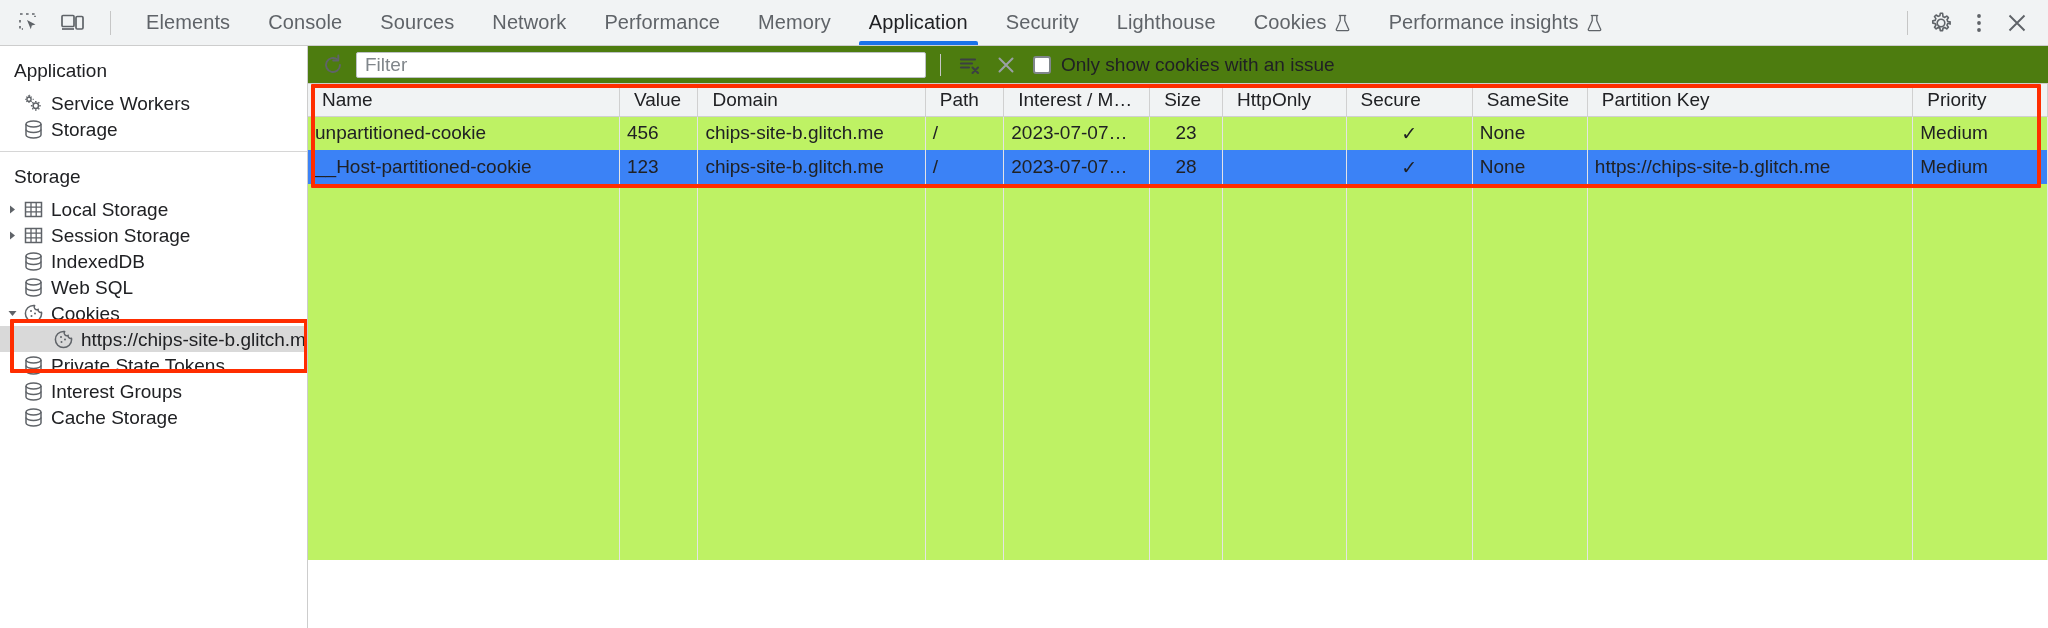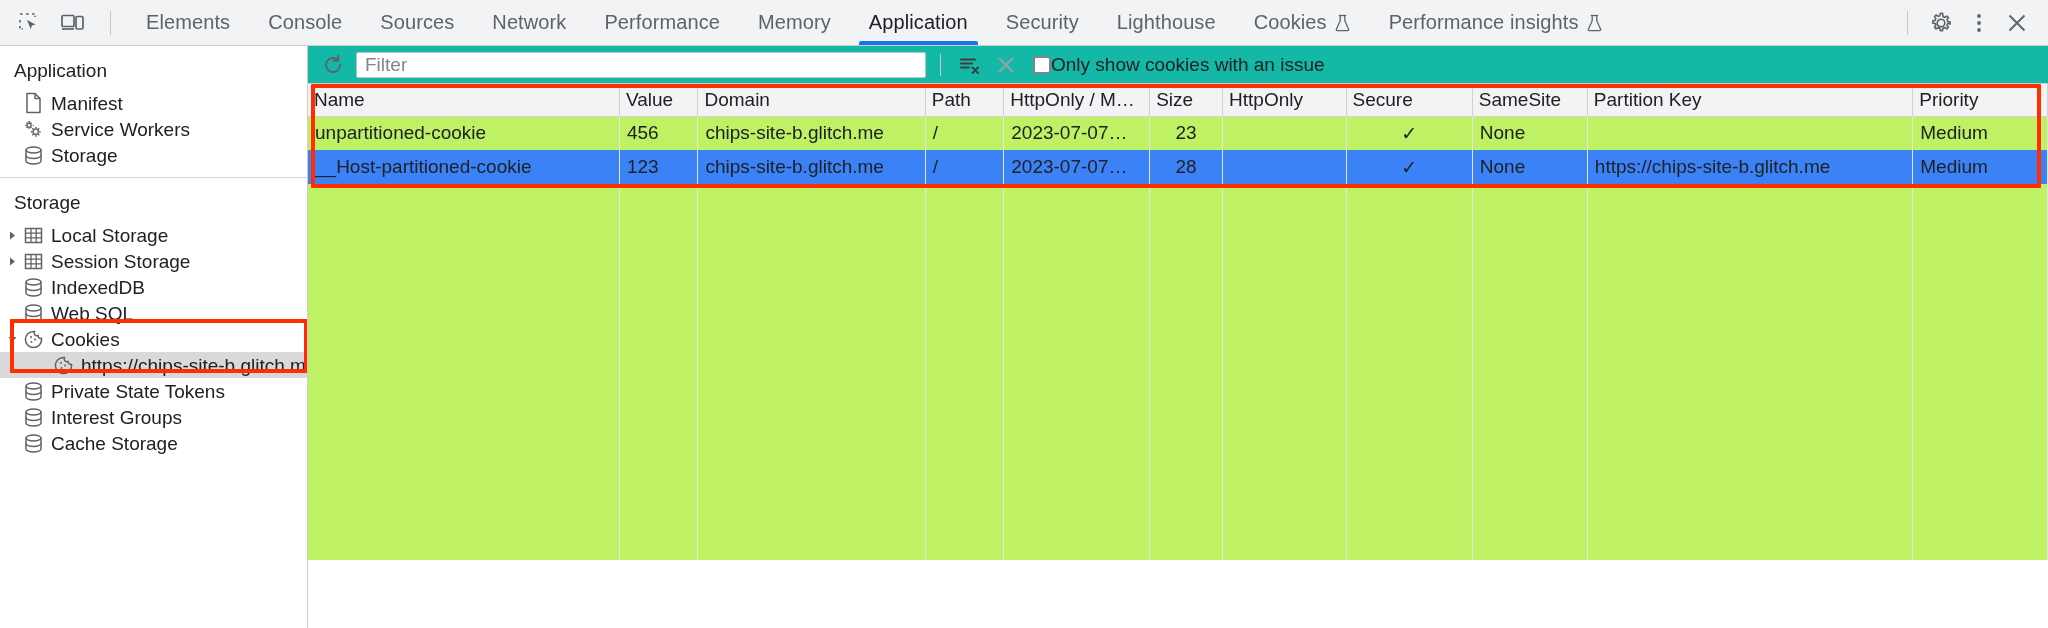--- a/index.html
+++ b/index.html
@@ -91,21 +91,21 @@
     border: 4px solid #ff2d00;
     pointer-events: none;
     z-index: 30;
     border-radius: 1px;
   }
 
   
   .main { flex: 1; display: flex; flex-direction: column; min-width: 0; background: #fff; position: relative; }
   .filterbar {
     height: 38px; min-height: 38px;
-    background: #14b8a6;
+    background: #4d7c0f;
     border-bottom: 1px solid #cdcdcd;
     display: flex; align-items: center;
     padding: 0 8px 0 10px;
     gap: 6px;
   }
   .fb-btn {
     width: 30px; height: 30px;
     display: flex; align-items: center; justify-content: center;
     border-radius: 3px;
   }
@@ -114,21 +114,21 @@
     height: 26px;
     background: #ffffff;
     border: 1px solid #bdc1c6;
     border-radius: 2px;
     display: flex; align-items: center;
     padding: 0 8px;
     font-size: 19px; color: #80868b;
     margin-left: 2px;
   }
   .fb-sep { width: 1px; height: 22px; background: #c6c6c6; margin: 0 8px; }
-  .checkline { display: flex; align-items: center; gap: 0; margin-left: 6px; }
+  .checkline { display: flex; align-items: center; gap: 10px; margin-left: 6px; }
   .checkbox {
     width: 18px; height: 18px;
     border: 2px solid #80868b;
     border-radius: 3px;
     background: #fff;
   }
   .checklabel { font-size: 19px; color: #202124; white-space: nowrap; }
 
   
   .tablewrap { flex: 1; overflow: hidden; position: relative; }
@@ -137,21 +137,21 @@
     border-collapse: collapse;
     table-layout: fixed;
     font-size: 19px;
     color: #202124;
   }
   table.cookies th {
     background: #f1f3f4;
     font-weight: 400;
     text-align: left;
     height: 32px;
-    padding: 0 6px;
+    padding: 0 14px;
     border-right: 1px solid #d0d0d0;
     border-bottom: 1px solid #d0d0d0;
     white-space: nowrap;
     overflow: hidden;
     text-overflow: ellipsis;
   }
   table.cookies td {
     height: 34px;
     padding: 0 7px;
     border-right: 1px solid #e4e4e4;
@@ -257,30 +257,20 @@
       </div>
     </div>
   </div>
 
   <div class="body">
 
     <div class="sidebar">
 
       <div class="sb-section-title">Application</div>
 
-      <div class="sb-item">
-        <span class="twisty placeholder"></span>
-        <span class="sb-icon">
-          <svg width="19" height="22" viewBox="0 0 19 22">
-            <path d="M3 1.5h8l5 5v14H3z" stroke="#5f6368" stroke-width="1.5" fill="none" stroke-linejoin="round"></path>
-            <path d="M11 1.5v5h5" stroke="#5f6368" stroke-width="1.5" fill="none" stroke-linejoin="round"></path>
-          </svg>
-        </span>
-        <span class="sb-label">Manifest</span>
-      </div>
 
       <div class="sb-item">
         <span class="twisty placeholder"></span>
         <span class="sb-icon">
           <svg width="22" height="22" viewBox="0 0 22 22">
             <path d="M7.2 2.2l.5 1.3 1.3.5-1.3.5-.5 1.3-.5-1.3L5.4 4l1.3-.5z" fill="#5f6368"></path>
             <circle cx="7" cy="7.3" r="2.1" stroke="#5f6368" stroke-width="1.4" fill="none"></circle>
             <path d="M7 4.6v-1M7 11v-1M4.3 7.3h-1M11.7 7.3h-1M5.1 5.4l-.7-.7M9.6 9.9l-.7-.7M5.1 9.2l-.7.7M9.6 4.7l-.7.7" stroke="#5f6368" stroke-width="1.2"></path>
             <circle cx="13.8" cy="13.8" r="2.7" stroke="#5f6368" stroke-width="1.5" fill="none"></circle>
             <path d="M13.8 10.3v-1.4M13.8 18.7v-1.4M10.3 13.8H8.9M18.7 13.8h-1.4M11.3 11.3l-1-1M17.3 17.3l-1-1M11.3 16.3l-1 1M17.3 10.3l-1 1" stroke="#5f6368" stroke-width="1.5"></path>
@@ -472,21 +462,21 @@
               <col style="width:82px">
             <col style="width:232px">
               <col style="width:96px">
           </colgroup>
           <thead>
             <tr>
               <th>Name</th>
               <th>Value</th>
               <th>Domain</th>
               <th>Path</th>
-              <th>HttpOnly / M…</th>
+              <th>Interest / M…</th>
               <th>Size</th>
               <th>HttpOnly</th>
               <th>Secure</th>
               <th>SameSite</th>
               <th>Partition Key</th>
               <th>Priority</th>
             </tr>
           </thead>
           <tbody>
             <tr>

